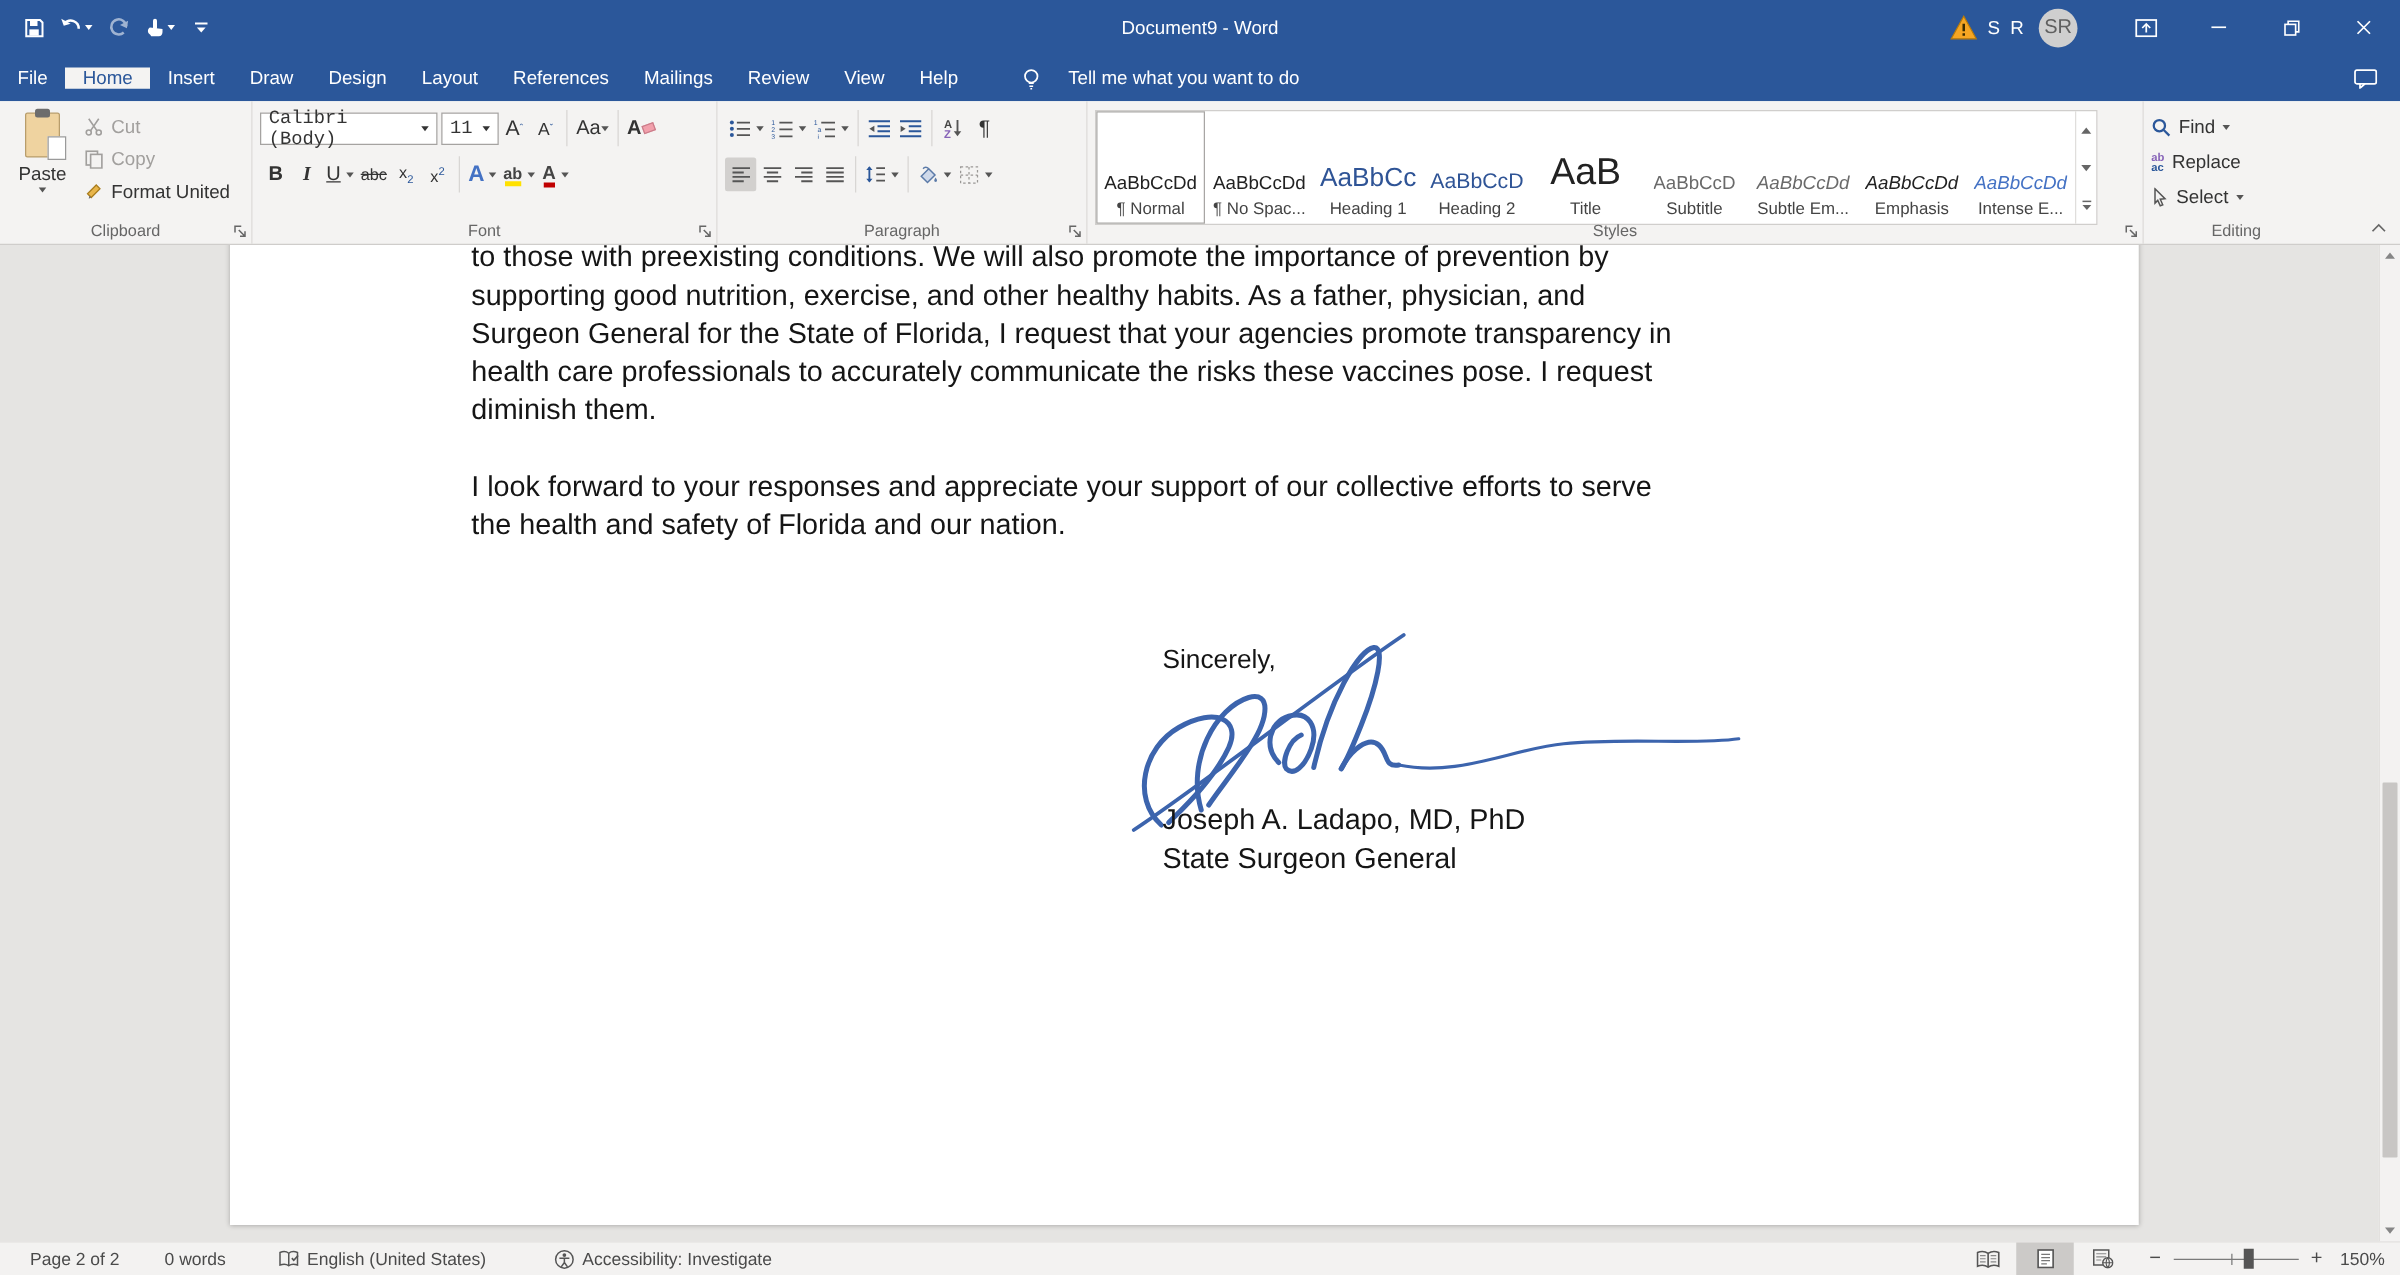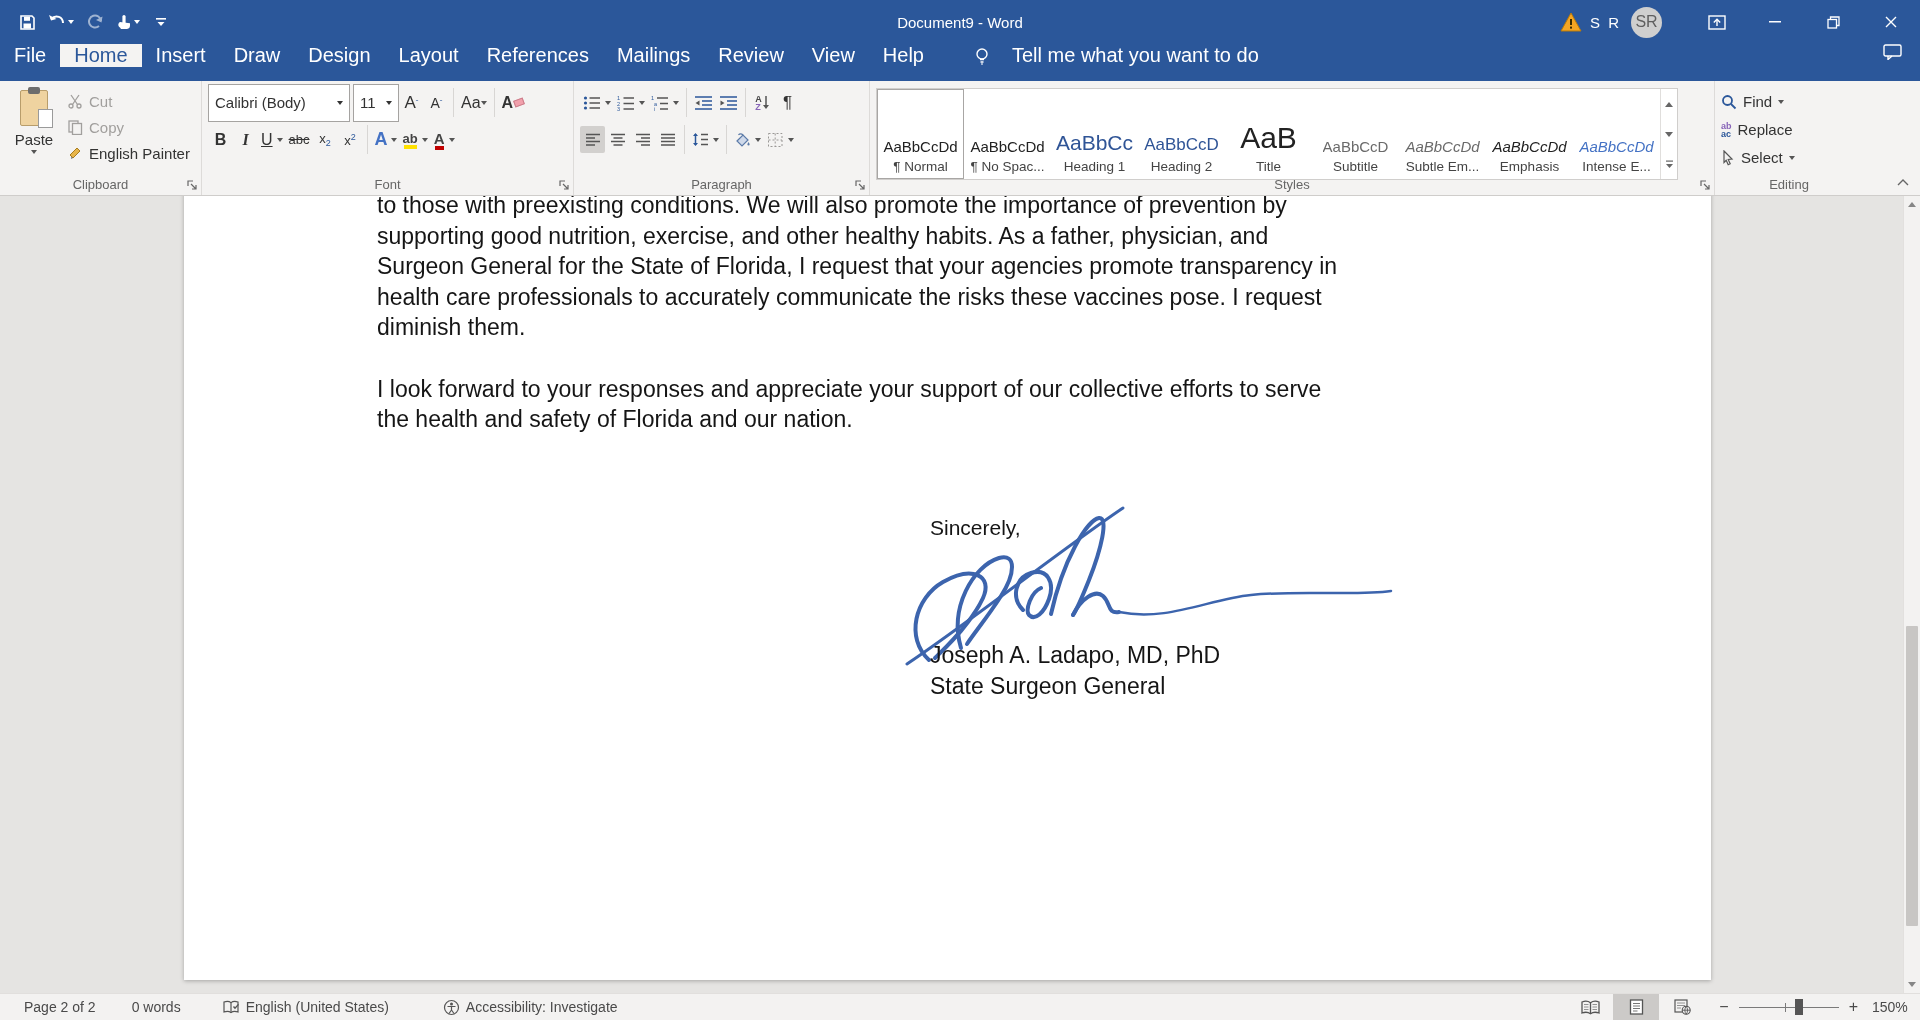--- a/index.html
+++ b/index.html
@@ -22,36 +22,36 @@
   .qat .qbtn{height:32px;min-width:30px;display:flex;align-items:center;justify-content:center;gap:2px;padding:0 4px;}
   .qat .dim{opacity:.55;}
   .win-title{position:absolute;left:50%;transform:translateX(-50%);font-size:15px;white-space:nowrap;}
   .tb-right{margin-left:auto;display:flex;align-items:center;height:100%;}
   .userlabel{font-size:15px;margin:0 10px 0 8px;letter-spacing:2px;}
   .avatar{width:31px;height:31px;border-radius:50%;background:#cfcfcf;color:#5f5f5f;
     display:flex;align-items:center;justify-content:center;font-size:16px;margin-right:26px;}
   .winbtn{width:58px;height:44px;display:flex;align-items:center;justify-content:center;}
 
   
-  .menubar{height:37px;background:var(--c-titlebar);display:flex;align-items:flex-start;color:#fff;font-size:20px;}
+  .menubar{height:37px;background:var(--c-titlebar);display:flex;align-items:center;color:#fff;font-size:15px;}
   .mtab{padding:0 14px;display:flex;align-items:center;}
   .mtab.active{background:var(--c-ribbon);color:var(--c-accent);}
   .tellme{display:flex;align-items:center;gap:22px;margin-left:28px;padding:0 8px;}
   .mb-right{margin-left:auto;display:flex;align-items:center;padding-right:18px;}
 
   
   .ribbon{height:115px;background:var(--c-ribbon);border-bottom:1px solid #cfcdcb;display:flex;position:relative;font-size:15px;}
   .rgroup{position:relative;border-right:1px solid #dddbd9;display:flex;flex-direction:column;padding:5px 6px 0 6px;}
   .glabel{position:absolute;bottom:3px;left:0;right:0;text-align:center;font-size:13px;color:#666;}
   .launcher{position:absolute;right:3px;bottom:4px;}
   .rrow{display:flex;align-items:center;height:33px;}
   .rbtn{display:flex;align-items:center;justify-content:center;min-width:25px;height:27px;padding:0 3px;border-radius:2px;}
   .rbtn.toggled{background:var(--c-sel);}
-  .combo{border:1px solid #a5a3a1;background:#fff;height:38px;display:flex;align-items:center;
-    padding:0 6px;justify-content:space-between;color:#333;}
+  .combo{border:1px solid #a5a3a1;background:#fff;height:26px;display:flex;align-items:center;
+    padding:0 6px;justify-content:space-between;color:#333;font-family:Liberation Mono, monospace;}
 
   
   .paste-big{width:56px;display:flex;flex-direction:column;align-items:center;justify-content:flex-start;padding-top:4px;}
   .clipb{width:28px;height:36px;background:#efd3a0;border:1px solid #b89d6b;border-radius:2px;position:relative;}
   .clipb .clip{position:absolute;top:-4px;left:7px;width:12px;height:7px;background:#6d6d6d;border-radius:2px;}
   .clipb .sheet{position:absolute;right:-6px;bottom:-3px;width:15px;height:19px;background:#fff;border:1px solid #9a9a9a;}
   .smallcmds{display:flex;flex-direction:column;justify-content:flex-start;gap:4px;padding:4px 2px 0 6px;}
   .cmdrow{display:flex;align-items:center;gap:6px;height:22px;white-space:nowrap;}
   .cmdrow.disabled{color:var(--c-dis);}
 
@@ -244,21 +244,21 @@
               <rect x="1" y="1" width="9" height="11" fill="none" stroke="#a19f9d" stroke-width="1.3"></rect>
               <rect x="4.5" y="3.5" width="9" height="11" fill="#f4f3f2" stroke="#a19f9d" stroke-width="1.3"></rect>
             </svg>
           <span>Copy</span>
         </div>
         <div class="cmdrow">
           <svg width="15" height="15" viewBox="0 0 15 15">
               <path d="M2,9 L9,2 L12,5 L5,12 Z" fill="#e8b54a" stroke="#a97d1e" stroke-width="1"></path>
               <path d="M3,13 L5,12 L3.5,10.5 Z" fill="#6f6f6f"></path>
             </svg>
-          <span style="color:#333;">English Painter</span>
+          <span style="color:#333;">Format United</span>
         </div>
       </div>
     </div>
     <div class="glabel">Clipboard</div>
     <div class="launcher">
       <svg width="12" height="12" viewBox="0 0 12 12">
           <path d="M2,7 V2 H7" fill="none" stroke="#666" stroke-width="1.2"></path>
           <path d="M5,5 L10,10 M10,6 V10 H6" fill="none" stroke="#666" stroke-width="1.2"></path>
         </svg>
     </div>

